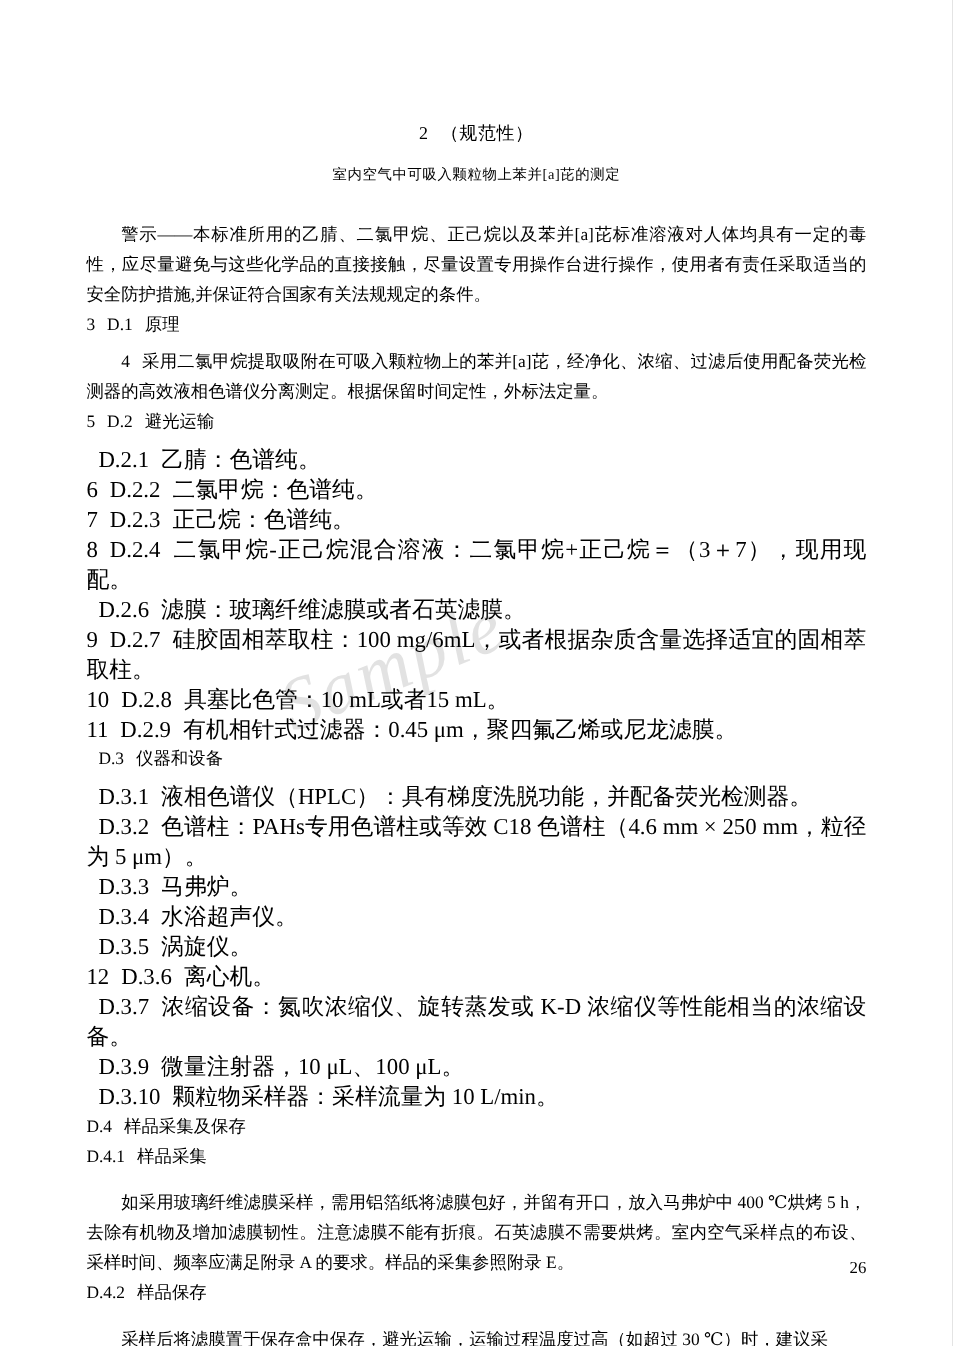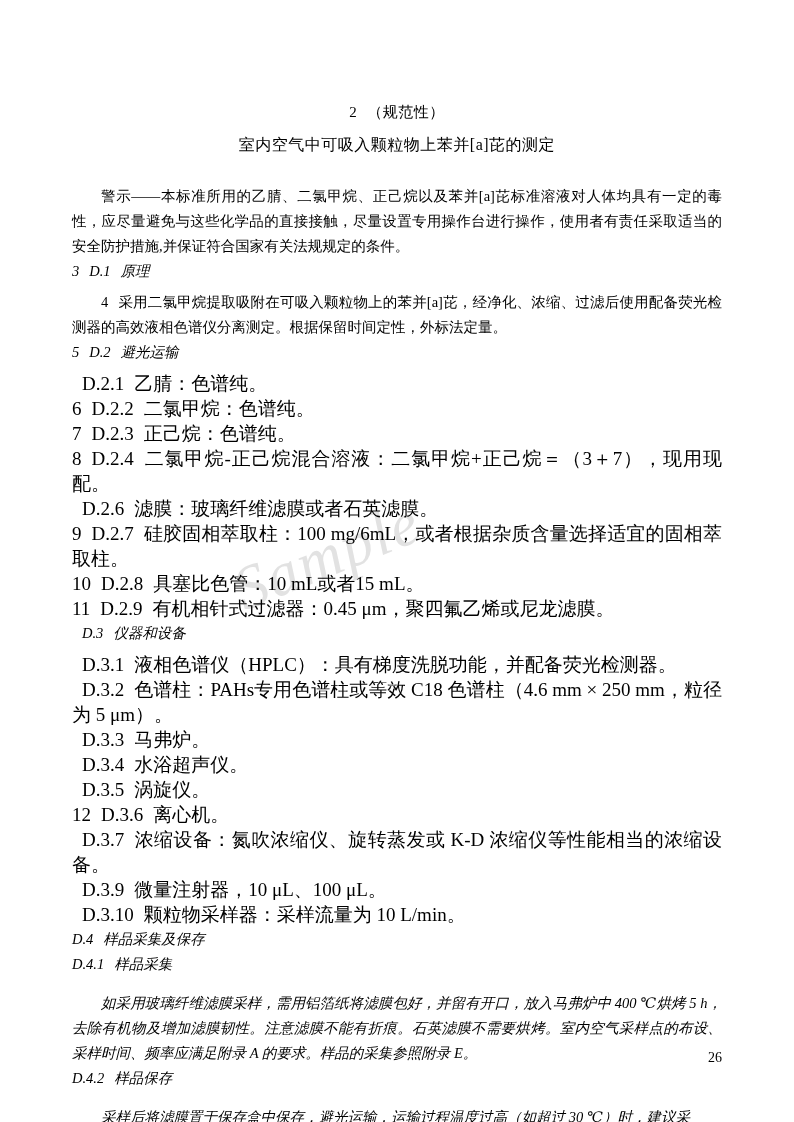--- a/index.html
+++ b/index.html
@@ -27,36 +27,36 @@
   .title-block {
     text-align: center;
     margin-top: 2px;
   }
   .title-line {
     font-size: 15px;
     line-height: 28px;
     letter-spacing: 0.5px;
   }
   .title-main {
-    font-size: 16px;
+    font-size: 12px;
     line-height: 34px;
     margin-top: 2px;
     letter-spacing: 0.5px;
   }
   .para {
     font-size: 14.5px;
     line-height: 25px;
     text-align: justify;
     margin: 0;
   }
   .indent {
     text-indent: 2em;
   }
   .gap-big { margin-top: 22px; }
-  .gap-mid { margin-top: 14px; font-style: italic; }
+  .gap-mid { margin-top: 14px; }
   .gap-sm  { margin-top: 6px; }
 
   .heading {
     font-size: 14.5px;
     line-height: 25px;
     margin: 0;
   }
   .item {
     font-size: 19px;
     line-height: 25px;

